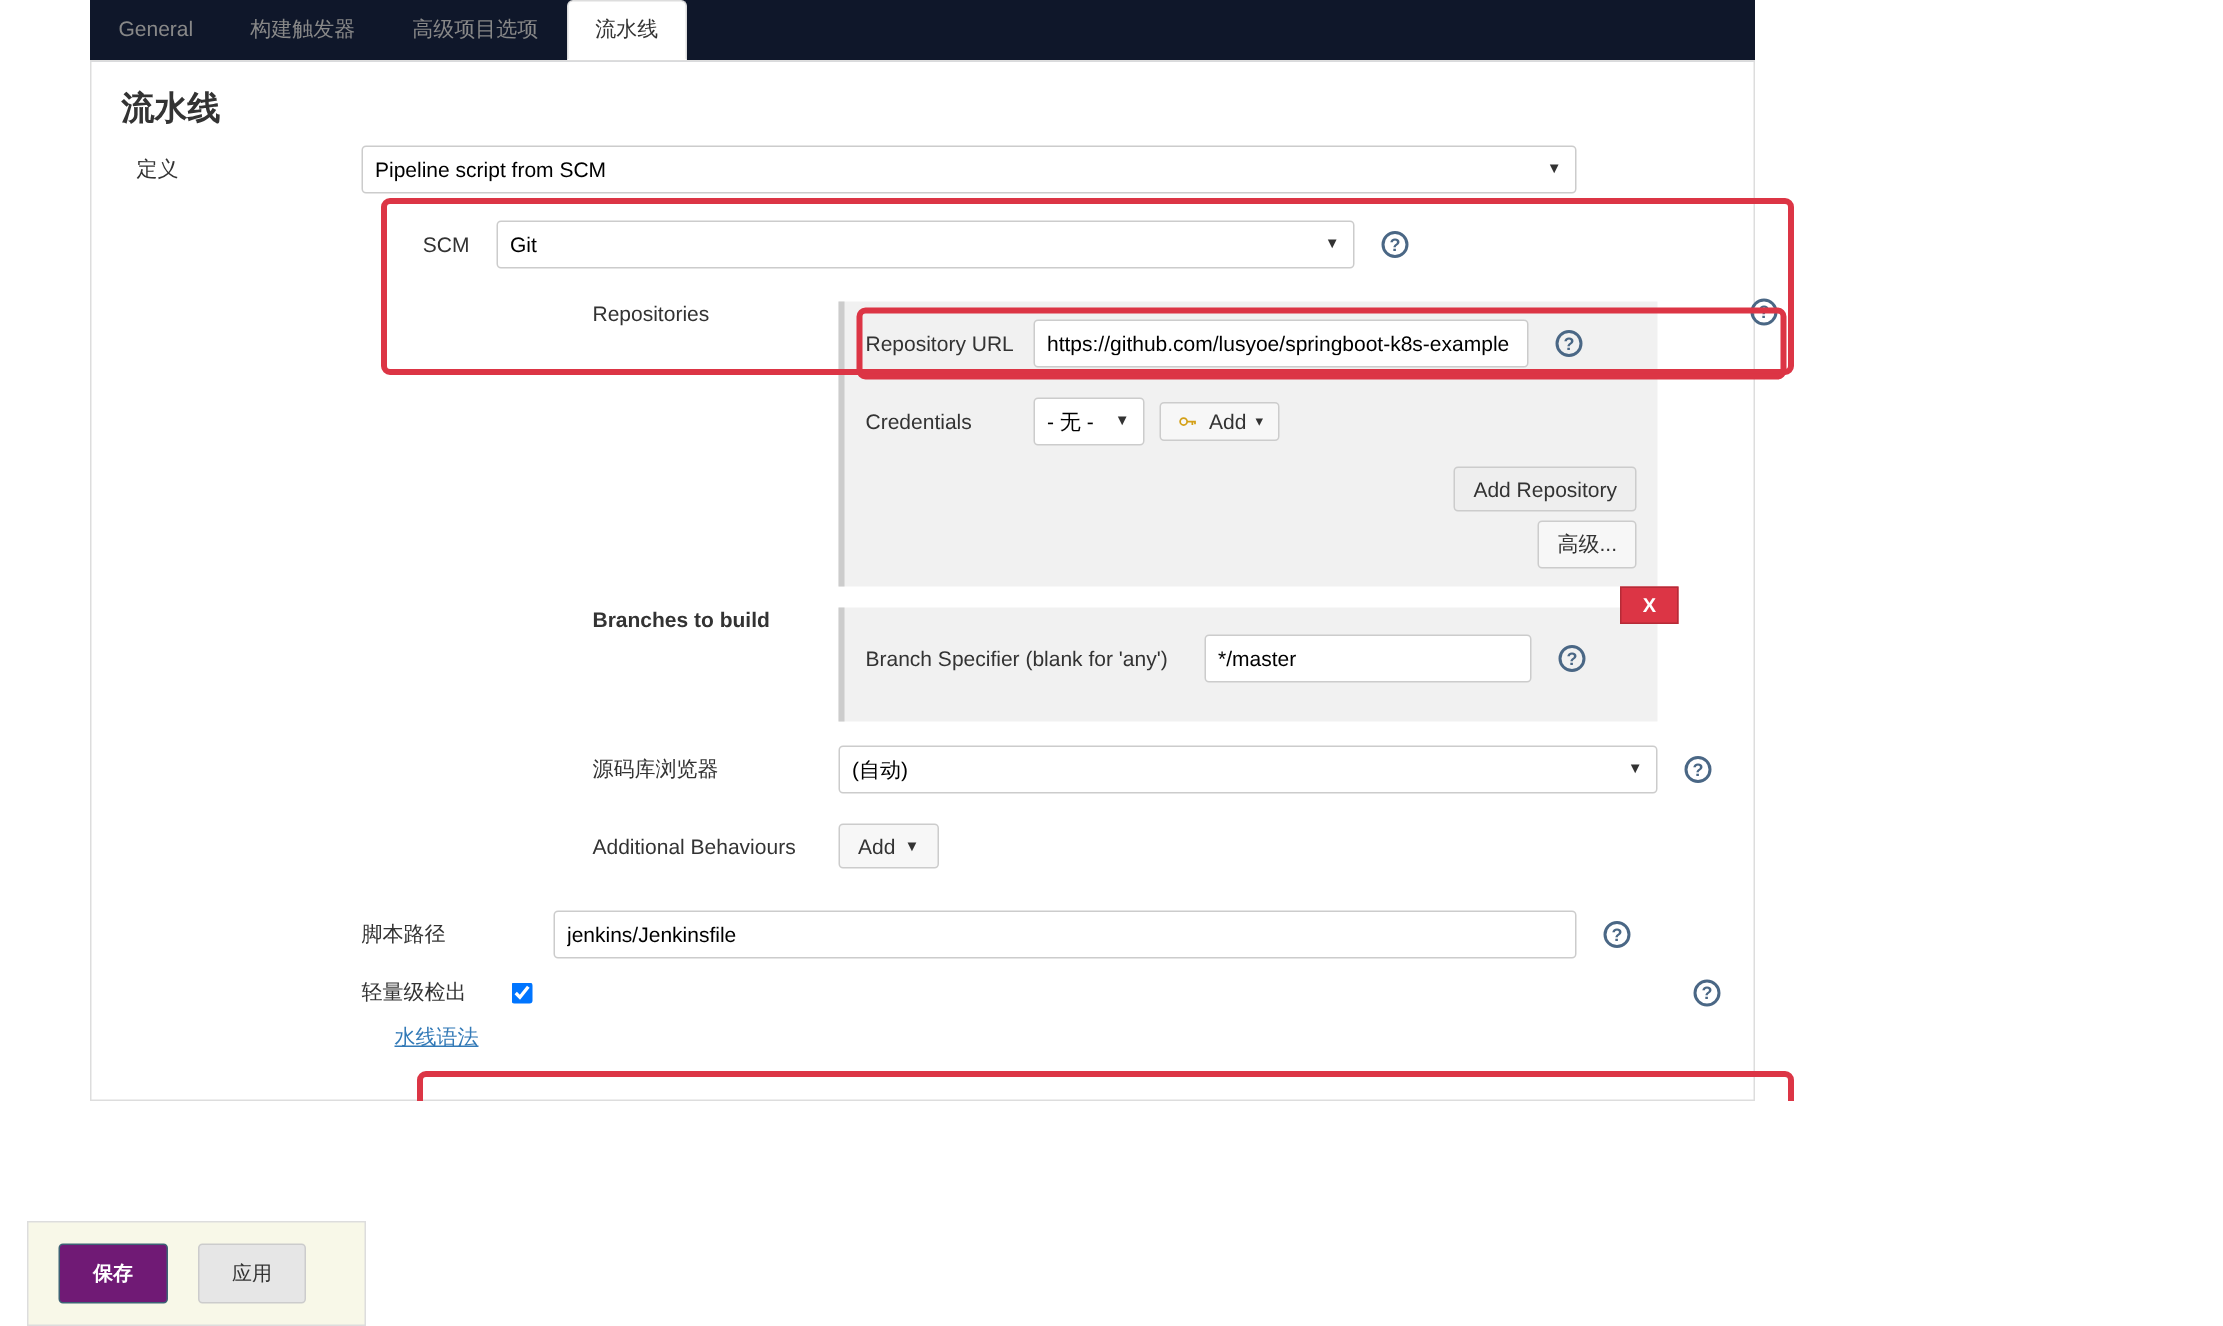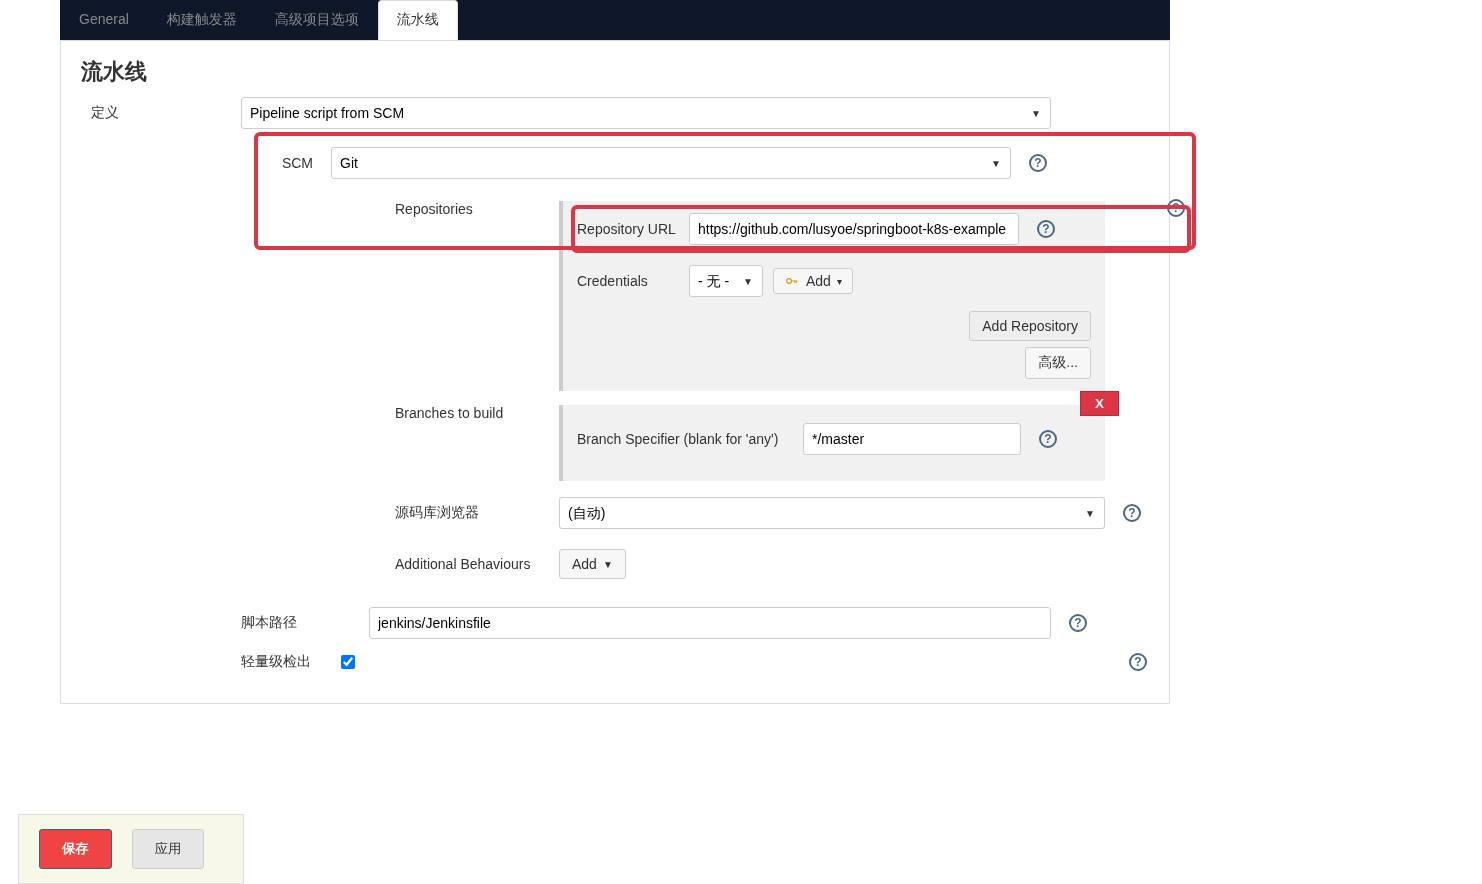--- a/index.html
+++ b/index.html
@@ -22,21 +22,21 @@
 .help-icon { width: 18px; height: 18px; display: inline-flex; align-items: center; justify-content: center; color: #4a6785; font-weight: bold; border: 2px solid #4a6785; border-radius: 50%; font-size: 12px; cursor: help; }
 .red-box { border: 4px solid #dc3545; border-radius: 6px; position: absolute; pointer-events: none; z-index: 5; }
 .gray-panel { background: #f1f1f1; border-left: 4px solid #ccc; padding: 12px 14px; position: relative; }
 .panel-row { display: flex; align-items: center; margin-bottom: 14px; position: relative; }
 .panel-label { width: 112px; }
 .btn { display: inline-flex; align-items: center; gap: 6px; padding: 6px 12px; border: 1px solid #ccc; background: #f7f7f7; border-radius: 3px; cursor: pointer; font-size: 14px; color: #333; }
 .btn-small { padding: 4px 10px; }
 .btn-danger { background: #dc3545; color: #fff; border: 1px solid #b52b37; font-weight: bold; padding: 4px 14px; }
 .key-icon { width: 16px; height: 14px; }
 .footer { position: fixed; left: 18px; bottom: 0; background: #f8f8e8; border: 1px solid #ddd; padding: 14px 20px; display: flex; gap: 20px; z-index: 20; width: 226px; }
-.btn-primary { background: #ef4444; color: #fff; border: 1px solid #3d6275; padding: 10px 22px; border-radius: 3px; font-weight: bold; cursor: pointer; }
+.btn-primary { background: #701a75; color: #fff; border: 1px solid #3d6275; padding: 10px 22px; border-radius: 3px; font-weight: bold; cursor: pointer; }
 .btn-secondary { background: #e6e6e6; color: #333; border: 1px solid #ccc; padding: 10px 22px; border-radius: 3px; cursor: pointer; }
 .link { color: #337ab7; text-decoration: underline; cursor: pointer; }
 .right-actions { display: flex; justify-content: flex-end; margin-top: 6px; }
 input[type="checkbox"] { width: 14px; height: 14px; }
 </style>
 </head>
 <body>
 
 <div class="container">
 
@@ -59,21 +59,21 @@
           <option>Pipeline script from SCM</option>
         </select>
         <span class="caret">▼</span>
       </div>
     </div>
 
     <div class="form-row" style="margin-top:18px;">
       <div style="width:164px;"></div>
       <div class="label-scm">SCM</div>
       <div class="select-wrap">
-        <select class="form-select" style="width:680px;">
+        <select class="form-select" style="width:572px;">
           <option>Git</option>
         </select>
         <span class="caret">▼</span>
       </div>
       <span class="help-icon" style="margin-left:18px;">?</span>
     </div>
 
     <div class="form-row" style="margin-top:22px; align-items:flex-start;">
       <div style="width:318px;"></div>
       <div style="width:164px;">Repositories</div>
@@ -112,21 +112,21 @@
           </div>
           <div class="right-actions">
             <button class="btn">高级...</button>
           </div>
         </div>
       </div>
     </div>
 
     <div class="form-row" style="margin-top:14px; align-items:flex-start;">
       <div style="width:318px;"></div>
-      <div style="width:164px;">Branches to build</div>
+      <div style="width:164px;font-weight:bold;">Branches to build</div>
       <div style="flex:1; position:relative;">
         <div class="gray-panel" style="width:546px; position:relative;">
           <button class="btn-danger" style="position:absolute; right:-14px; top:-14px;">X</button>
           <div class="panel-row" style="margin-top:6px;">
             <div style="width:226px;">Branch Specifier (blank for 'any')</div>
             <input class="form-input" style="width: 218px;" value="*/master">
             <span class="help-icon" style="margin-left:18px;">?</span>
           </div>
         </div>
       </div>
@@ -162,20 +162,24 @@
       <span class="help-icon" style="margin-left:18px;">?</span>
     </div>
 
     <div class="form-row" style="margin-top:14px;">
       <div style="width:164px;"></div>
       <div style="width:100px;">轻量级检出</div>
       <input type="checkbox" checked="" style="">
       <span class="help-icon" style="margin-left:auto; margin-right:6px;">?</span>
     </div>
 
+    <div class="form-row" style="margin-top:4px;">
+      <div style="width:186px;"></div>
+      <a class="link">水线语法</a>
+    </div>
 
   </div>
 
   <div class="footer">
     <button class="btn-primary">保存</button>
     <button class="btn-secondary">应用</button>
   </div>
 
 </div>
 

